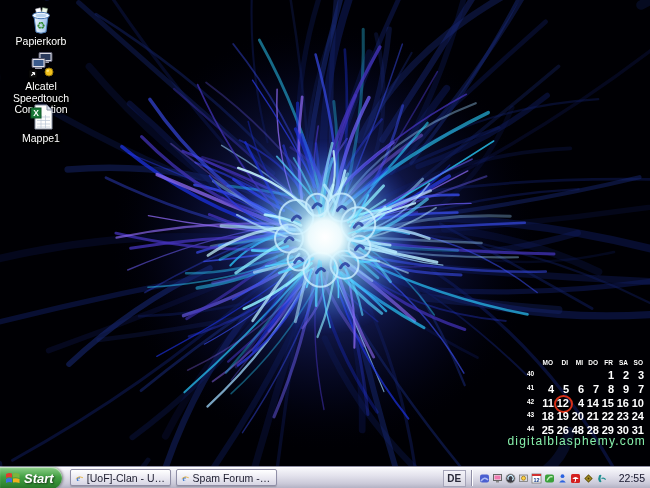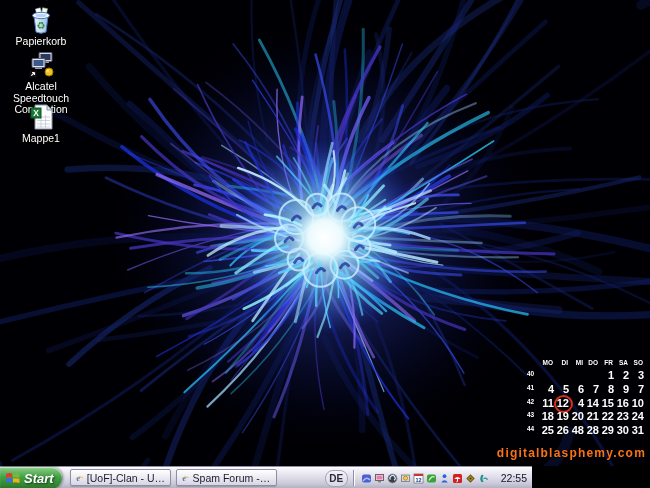--- a/index.html
+++ b/index.html
@@ -24,45 +24,45 @@
   .cal-title{font-size:15px;font-weight:bold;letter-spacing:.5px;}
   .cal-year{font-size:8px;font-weight:bold;position:relative;top:-4px;}
   #cal-grid{display:grid;grid-template-columns:14px repeat(7,15px);margin-top:2px;}
   .cal-h{font-size:6.5px;font-weight:bold;text-align:right;padding-right:3px;height:10px;}
   .cal-wk{font-size:6.5px;font-weight:bold;text-align:left;height:12.8px;padding-top:1px;}
   .cal-d{font-size:11px;font-weight:bold;text-align:right;padding-right:2px;height:12.8px;
          line-height:12px;position:relative;}
   .cal-d .ring{position:absolute;left:-2px;top:-2px;width:15px;height:14px;
                border:2px solid #d83018;border-radius:50%;}
 
-  .watermark{position:absolute;right:4px;bottom:28px;font-size:12px;font-weight:bold;
-             color:#f97316;letter-spacing:1.2px;text-shadow:0 1px 1px #000;}
+  .watermark{position:absolute;right:4px;bottom:40px;font-size:12px;font-weight:normal;
+             color:#86efac;letter-spacing:1.2px;text-shadow:0 1px 1px #000;}
 
   
-  .taskbar{position:absolute;left:0;bottom:0;width:532px;height:22px;box-sizing:border-box;
+  .taskbar{position:absolute;left:0;bottom:0;width:650px;height:22px;box-sizing:border-box;
            background:linear-gradient(#fafafd,#e4e3ed 40%,#cbcad9 78%,#b3b2c4);
            border-top:1px solid #8e8da4;box-shadow:inset 0 1px 0 #fff;}
   .start-btn{position:absolute;left:0;top:0;height:22px;width:62px;box-sizing:border-box;
              border-radius:0 11px 11px 0;cursor:pointer;display:flex;align-items:center;
              gap:3px;padding:0 8px 0 5px;
              background:linear-gradient(#8ed08a,#43a143 45%,#2e8330 85%,#256f27);
              box-shadow:inset 0 1px 1px rgba(255,255,255,.55),1px 0 3px rgba(0,0,0,.45);}
   .start-label{color:#fff;font-weight:bold;font-style:italic;font-size:13px;
                text-shadow:1px 1px 2px rgba(0,0,0,.6);}
   .win-btn{position:absolute;top:2px;height:17px;width:101px;box-sizing:border-box;
            background:linear-gradient(#ffffff,#ecebf3 50%,#d6d5e3);
            border:1px solid #8f8ea6;border-radius:2px;display:flex;align-items:center;
            gap:3px;padding:0 4px;font-size:10.5px;color:#1c1c2e;cursor:pointer;
            overflow:hidden;white-space:nowrap;box-shadow:0 1px 1px rgba(0,0,0,.18);}
   #wb-0{left:70px;} #wb-1{left:176px;}
   .win-btn .lbl{overflow:hidden;text-overflow:ellipsis;}
   .tray{position:absolute;right:0;top:0;height:22px;display:flex;align-items:center;
         padding:0 5px 0 2px;}
   .lang{width:21px;height:15px;display:flex;align-items:center;justify-content:center;
-        font-size:10px;font-weight:bold;color:#2a2a3a;border:1px solid #a5a4b8;border-radius:8px;
+        font-size:10px;font-weight:bold;color:#2a2a3a;border:1px solid #a5a4b8;border-radius:0;
         background:linear-gradient(#f4f3f9,#d8d7e3);cursor:pointer;}
   .tray-divider{width:0;height:16px;border-left:1px solid #8f8ea6;border-right:1px solid #fff;
                 margin:0 5px;}
   .tray-ico{width:11px;height:11px;margin:0 1px;display:inline-flex;cursor:pointer;}
   .tray-ico svg{width:11px;height:11px;display:block;}
   .clock{margin-left:11px;font-size:10.5px;color:#14142a;cursor:pointer;}
 </style>
 </head>
 <body>
 

